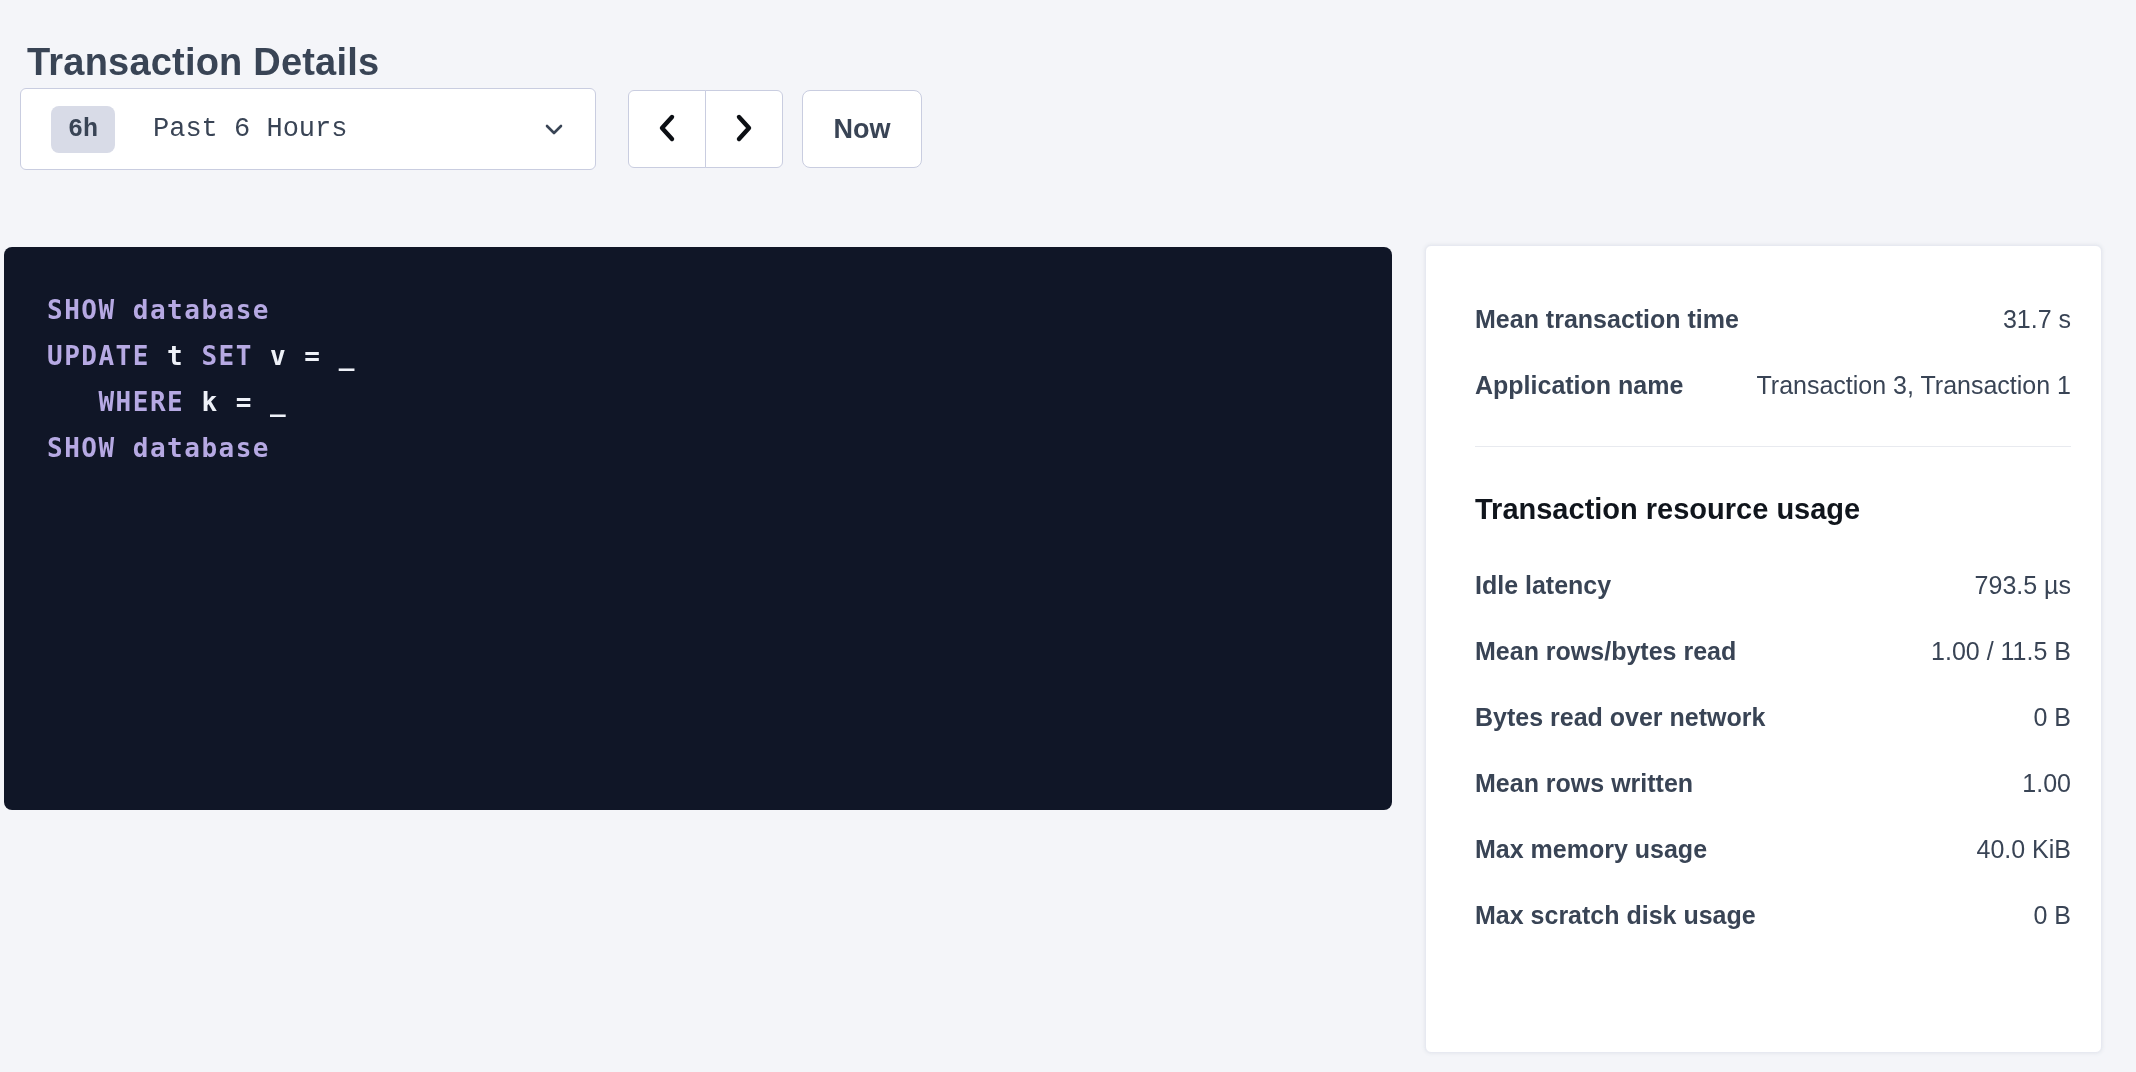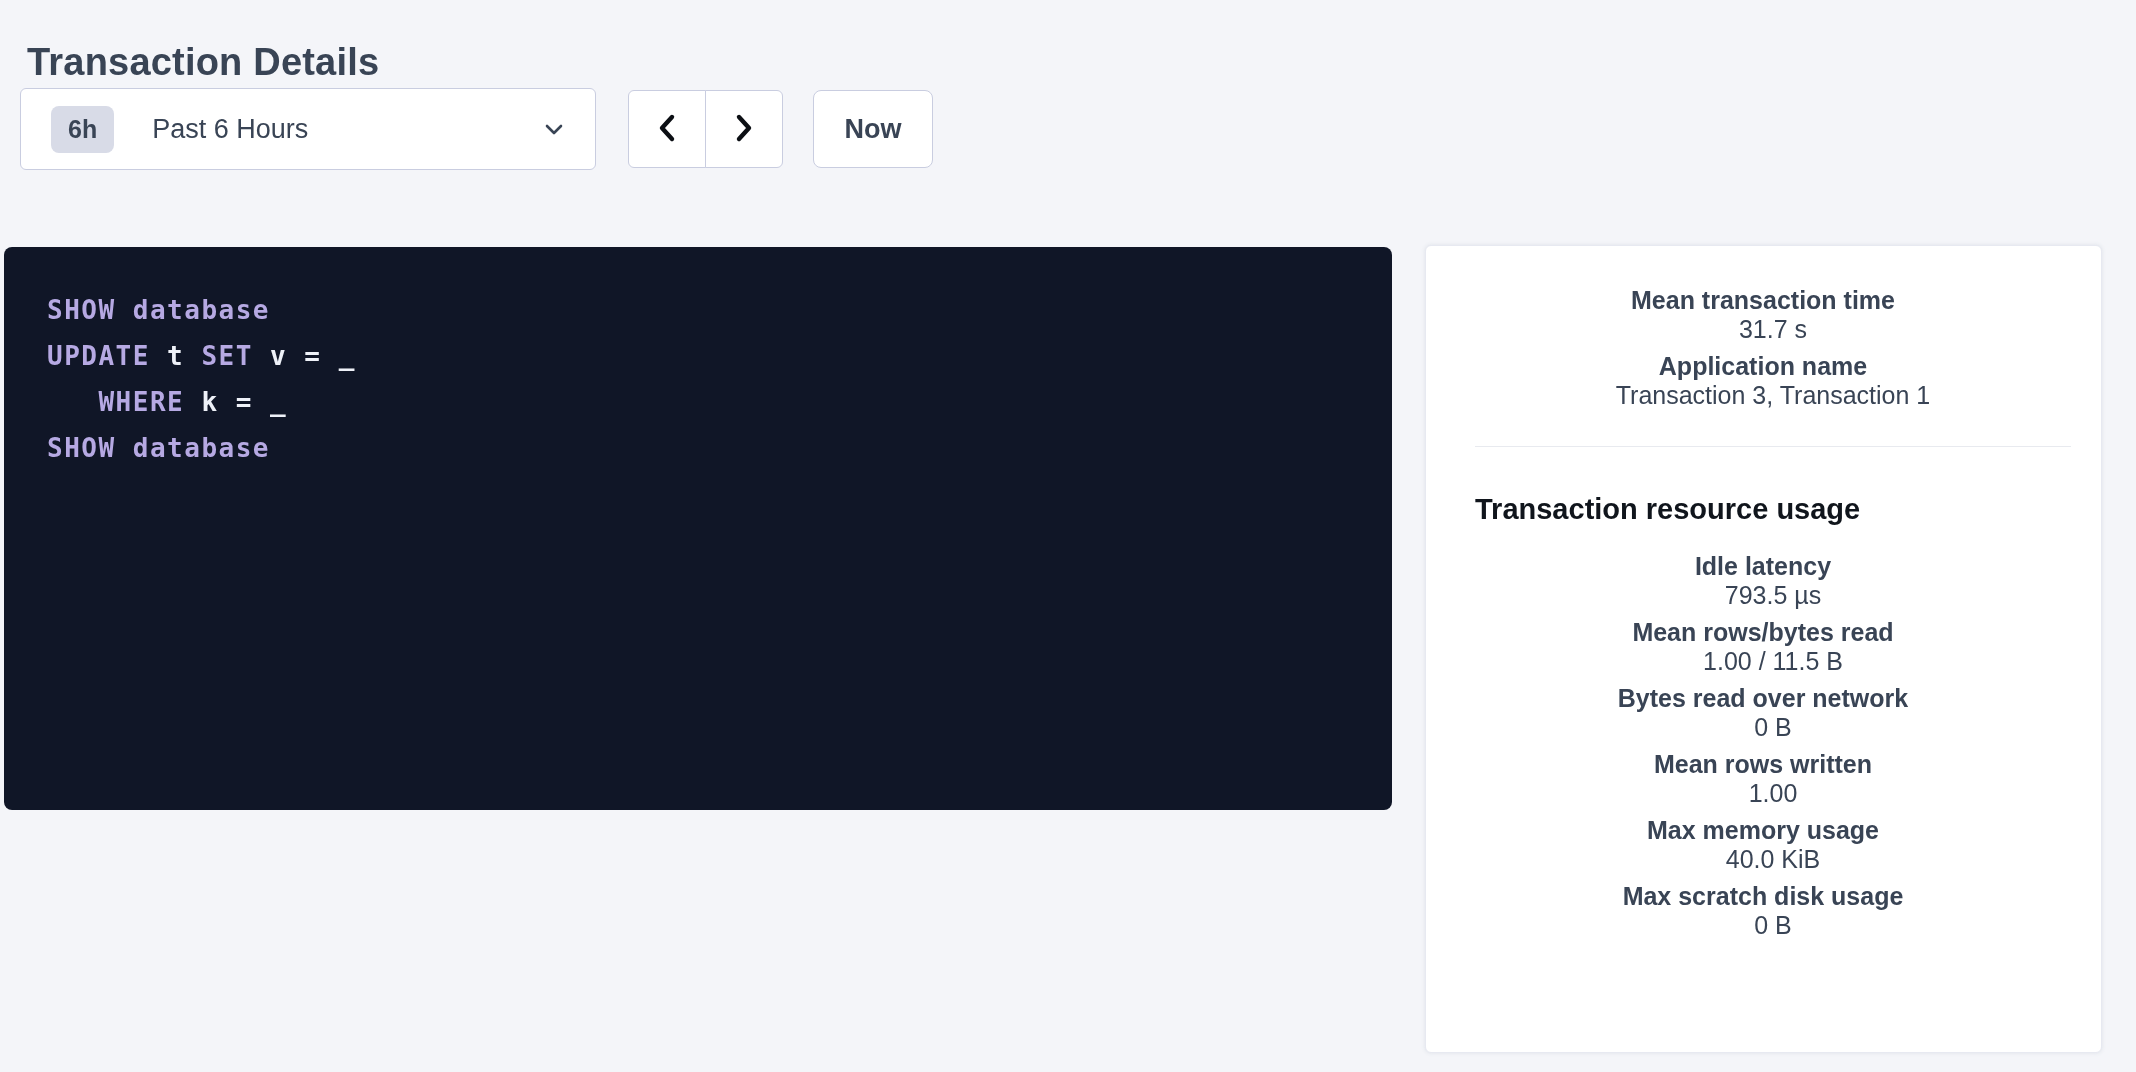--- a/index.html
+++ b/index.html
@@ -41,20 +41,21 @@
     width: 576px;
     height: 82px;
     box-sizing: border-box;
     background: #ffffff;
     border: 1px solid #c9cde0;
     border-radius: 6px;
     display: flex;
     align-items: center;
     padding: 0 28px 0 30px;
     cursor: pointer;
+    font-family: Liberation Mono, monospace;
   }
   .time-badge {
     background: #d8dbe7;
     border-radius: 8px;
     padding: 9px 17px;
     font-size: 25px;
     font-weight: 700;
     color: #394455;
   }
   .time-label {
@@ -80,21 +81,21 @@
     border: 1px solid #c9cde0;
     display: flex;
     align-items: center;
     justify-content: center;
     cursor: pointer;
     padding: 0;
   }
   .pager-btn.prev { border-radius: 6px 0 0 6px; }
   .pager-btn.next { border-radius: 0 6px 6px 0; margin-left: -1px; }
   .now-btn {
-    margin-left: 30px;
+    margin-left: 19px;
     width: 120px;
     height: 78px;
     box-sizing: border-box;
     background: #ffffff;
     border: 1px solid #c9cde0;
     border-radius: 8px;
     font-family: "Liberation Sans", sans-serif;
     font-size: 27px;
     font-weight: 700;
     color: #394455;
@@ -146,25 +147,24 @@
     box-sizing: border-box;
     background: #ffffff;
     border: 1px solid #e7e9f1;
     border-radius: 6px;
     box-shadow: 0 0 4px rgba(67, 90, 111, 0.12);
     padding: 40px 30px 0 49px;
   }
   .srow {
     height: 66px;
     display: flex;
-    justify-content: flex-start;
+    justify-content: space-between;
     align-items: center;
     font-size: 25px;
     color: #394455;
-    flex-direction: column;
   }
   .srow .lbl { font-weight: 700; padding-right: 20px; white-space: nowrap; }
   .srow .val { font-weight: 400; text-align: right; white-space: nowrap; }
   .card-divider {
     border: none;
     border-top: 1px solid #e8eaef;
     margin: 28px 0 0 0;
   }
   .section-heading {
     margin-top: 46px;

